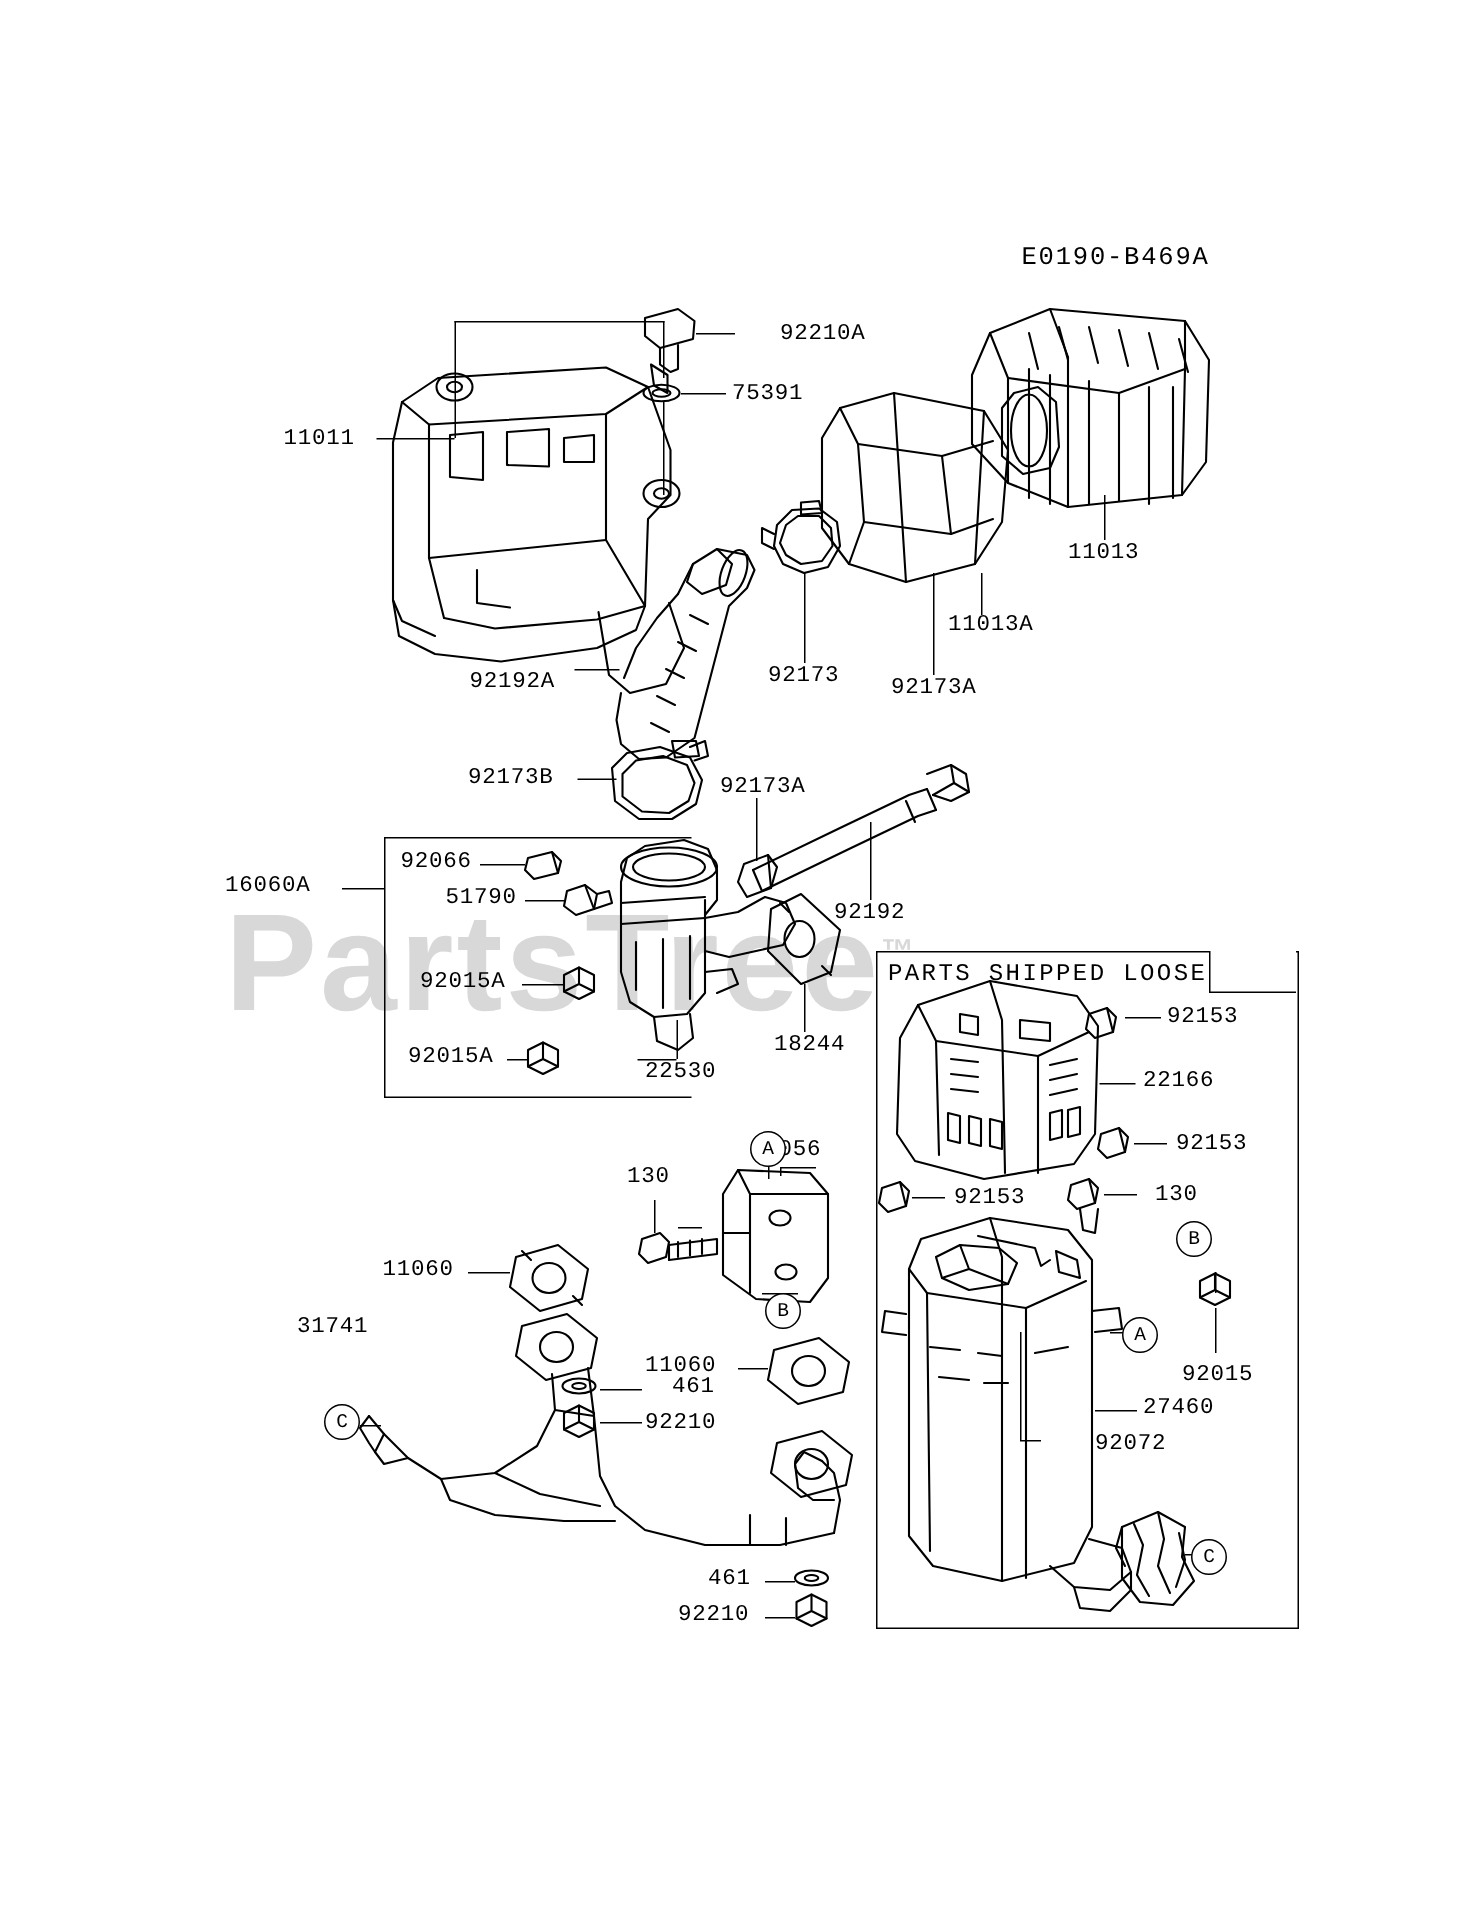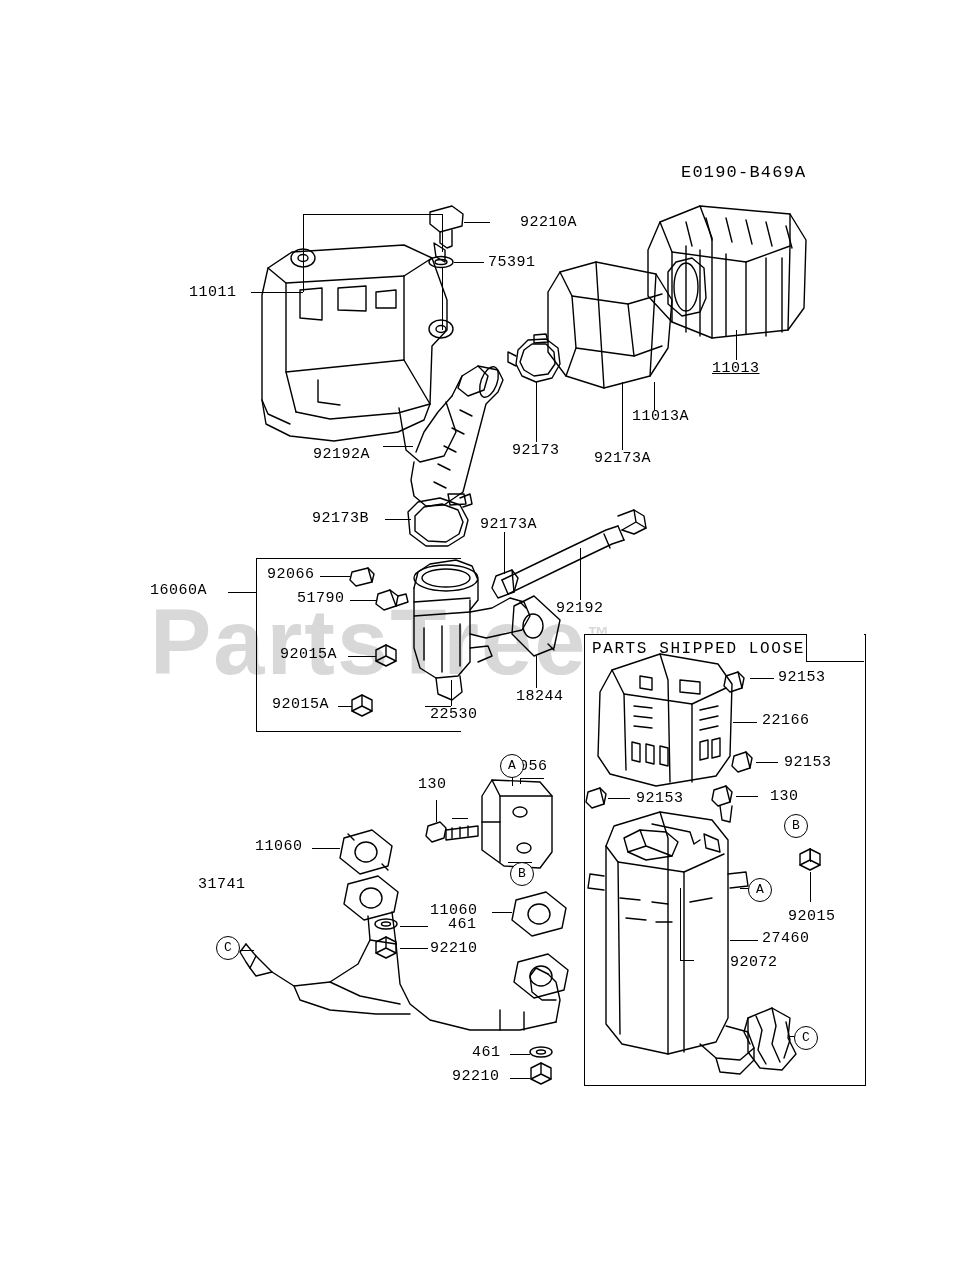--- a/index.html
+++ b/index.html
@@ -468,21 +468,21 @@
 
   <div class="ln hln" style="left:790px; top:1036px; width:18px;"></div>
 
   <div class="ln hln" style="left:240px; top:950px; width:14px;"></div>
 
   <div class="lbl big" style="left:681px; top:163px;">E0190-B469A</div>
 
   <div class="lbl" style="left:520px; top:214px;">92210A</div>
   <div class="lbl" style="left:488px; top:254px;">75391</div>
   <div class="lbl" style="left:189px; top:284px;">11011</div>
-  <div class="lbl" style="left:712px; top:360px;text-decoration:underline;">11013</div>
+  <div class="lbl" style="left:712px; top:360px;">11013</div>
   <div class="lbl" style="left:632px; top:408px;">11013A</div>
   <div class="lbl" style="left:313px; top:446px;">92192A</div>
   <div class="lbl" style="left:512px; top:442px;">92173</div>
   <div class="lbl" style="left:594px; top:450px;">92173A</div>
 
   <div class="lbl" style="left:312px; top:510px;">92173B</div>
   <div class="lbl" style="left:480px; top:516px;">92173A</div>
   <div class="lbl" style="left:556px; top:600px;">92192</div>
 
   <div class="lbl" style="left:150px; top:582px;">16060A</div>

